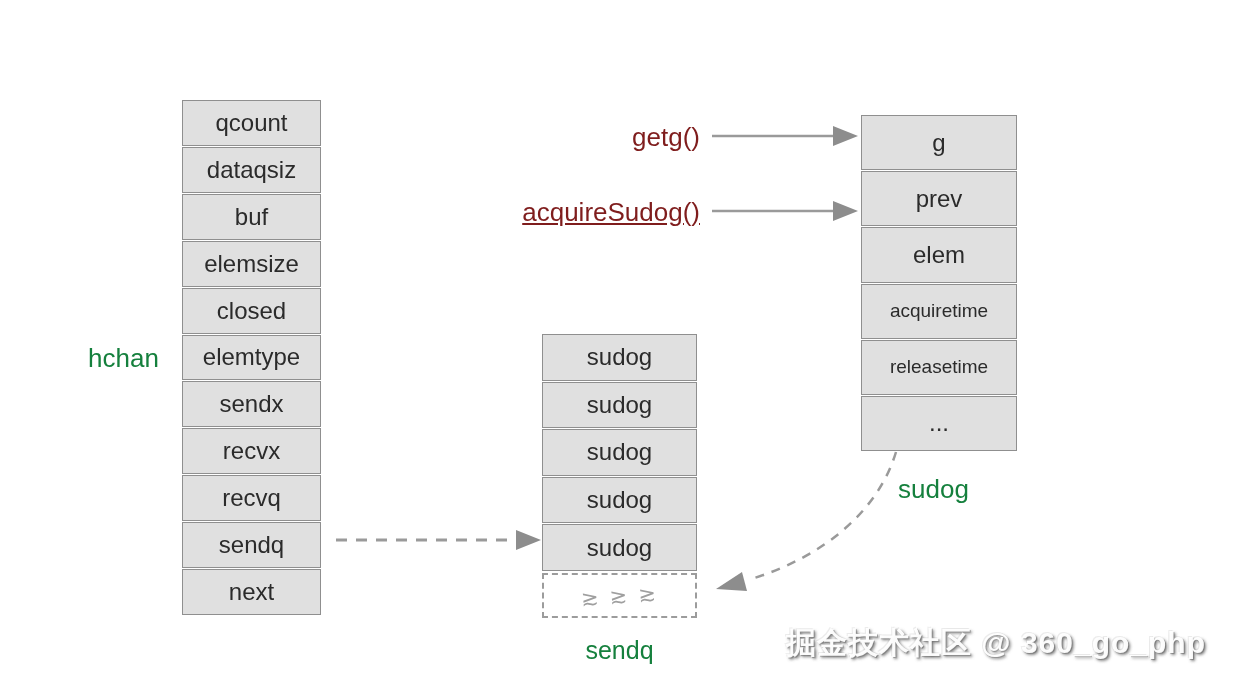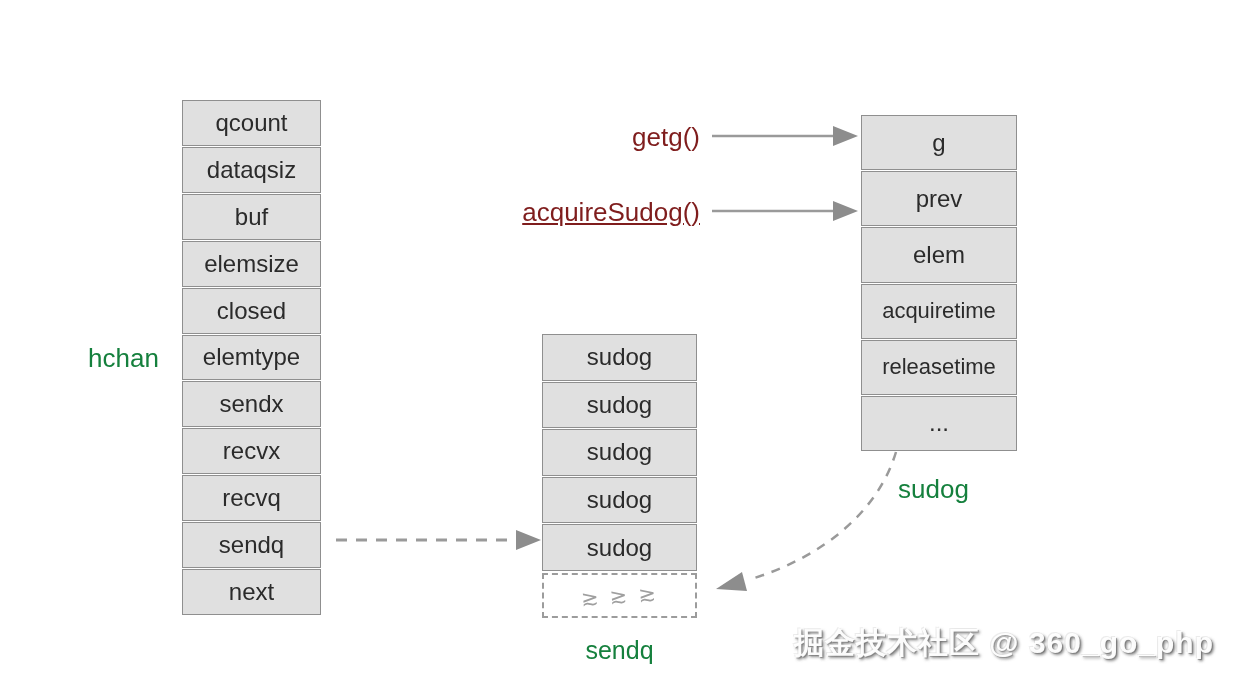--- a/index.html
+++ b/index.html
@@ -6,21 +6,21 @@
   .canvas {
     position:relative; width:1234px; height:674px; background:#ffffff;
     font-family:"Liberation Sans", sans-serif; overflow:hidden;
   }
   .struct-col { position:absolute; display:flex; flex-direction:column; gap:1px; }
   .cell {
     flex:1; background:#e0e0e0; border:1.5px solid #8f8f8f;
     display:flex; align-items:center; justify-content:center;
     font-size:24px; color:#2b2b2b; box-sizing:border-box; white-space:nowrap;
   }
-  .cell.small { font-size:22px; }
+  .cell.small { font-size:19px; }
   #hchan-col  { left:182px; top:100px; width:139px; height:515px; }
   #sendq-col  { left:542px; top:334px; width:155px; height:237px; }
   #sudog-col  { left:861px; top:115px; width:156px; height:336px; }
 
   .side-label { position:absolute; font-size:26px; color:#15803d; }
   #hchan-label { left:88px;  top:343px; width:84px; text-align:left; }
   #sudog-label { left:898px; top:474px; }
   #sendq-label { left:542px; top:636px; width:155px; text-align:center; font-size:25px; }
 
   .call-label { position:absolute; width:205px; text-align:right; font-size:26px; color:#7f1d1d; white-space:nowrap; }
@@ -32,21 +32,21 @@
     border:2px dashed #9c9c9c; box-sizing:border-box;
     display:flex; align-items:center; justify-content:center;
   }
   #overflow-box .marks {
     font-size:21px; color:#9f9f9f; letter-spacing:11px;
     transform:rotate(-4deg); padding-left:8px;
   }
   svg.overlay { position:absolute; left:0; top:0; pointer-events:none; }
 
   #watermark {
-    position:absolute; right:20px; bottom:10px;
+    position:absolute; right:28px; bottom:10px;
     font-size:30px; font-weight:bold; color:rgba(255,255,255,0.96);
     text-shadow:2px 2px 3px rgba(90,90,90,0.75), -1px -1px 0 rgba(235,235,235,0.9), 1px 1px 0 #bdbdbd;
     letter-spacing:1px; white-space:nowrap;
   }
 </style>
 </head>
 <body>
 
 <div class="canvas">
 

